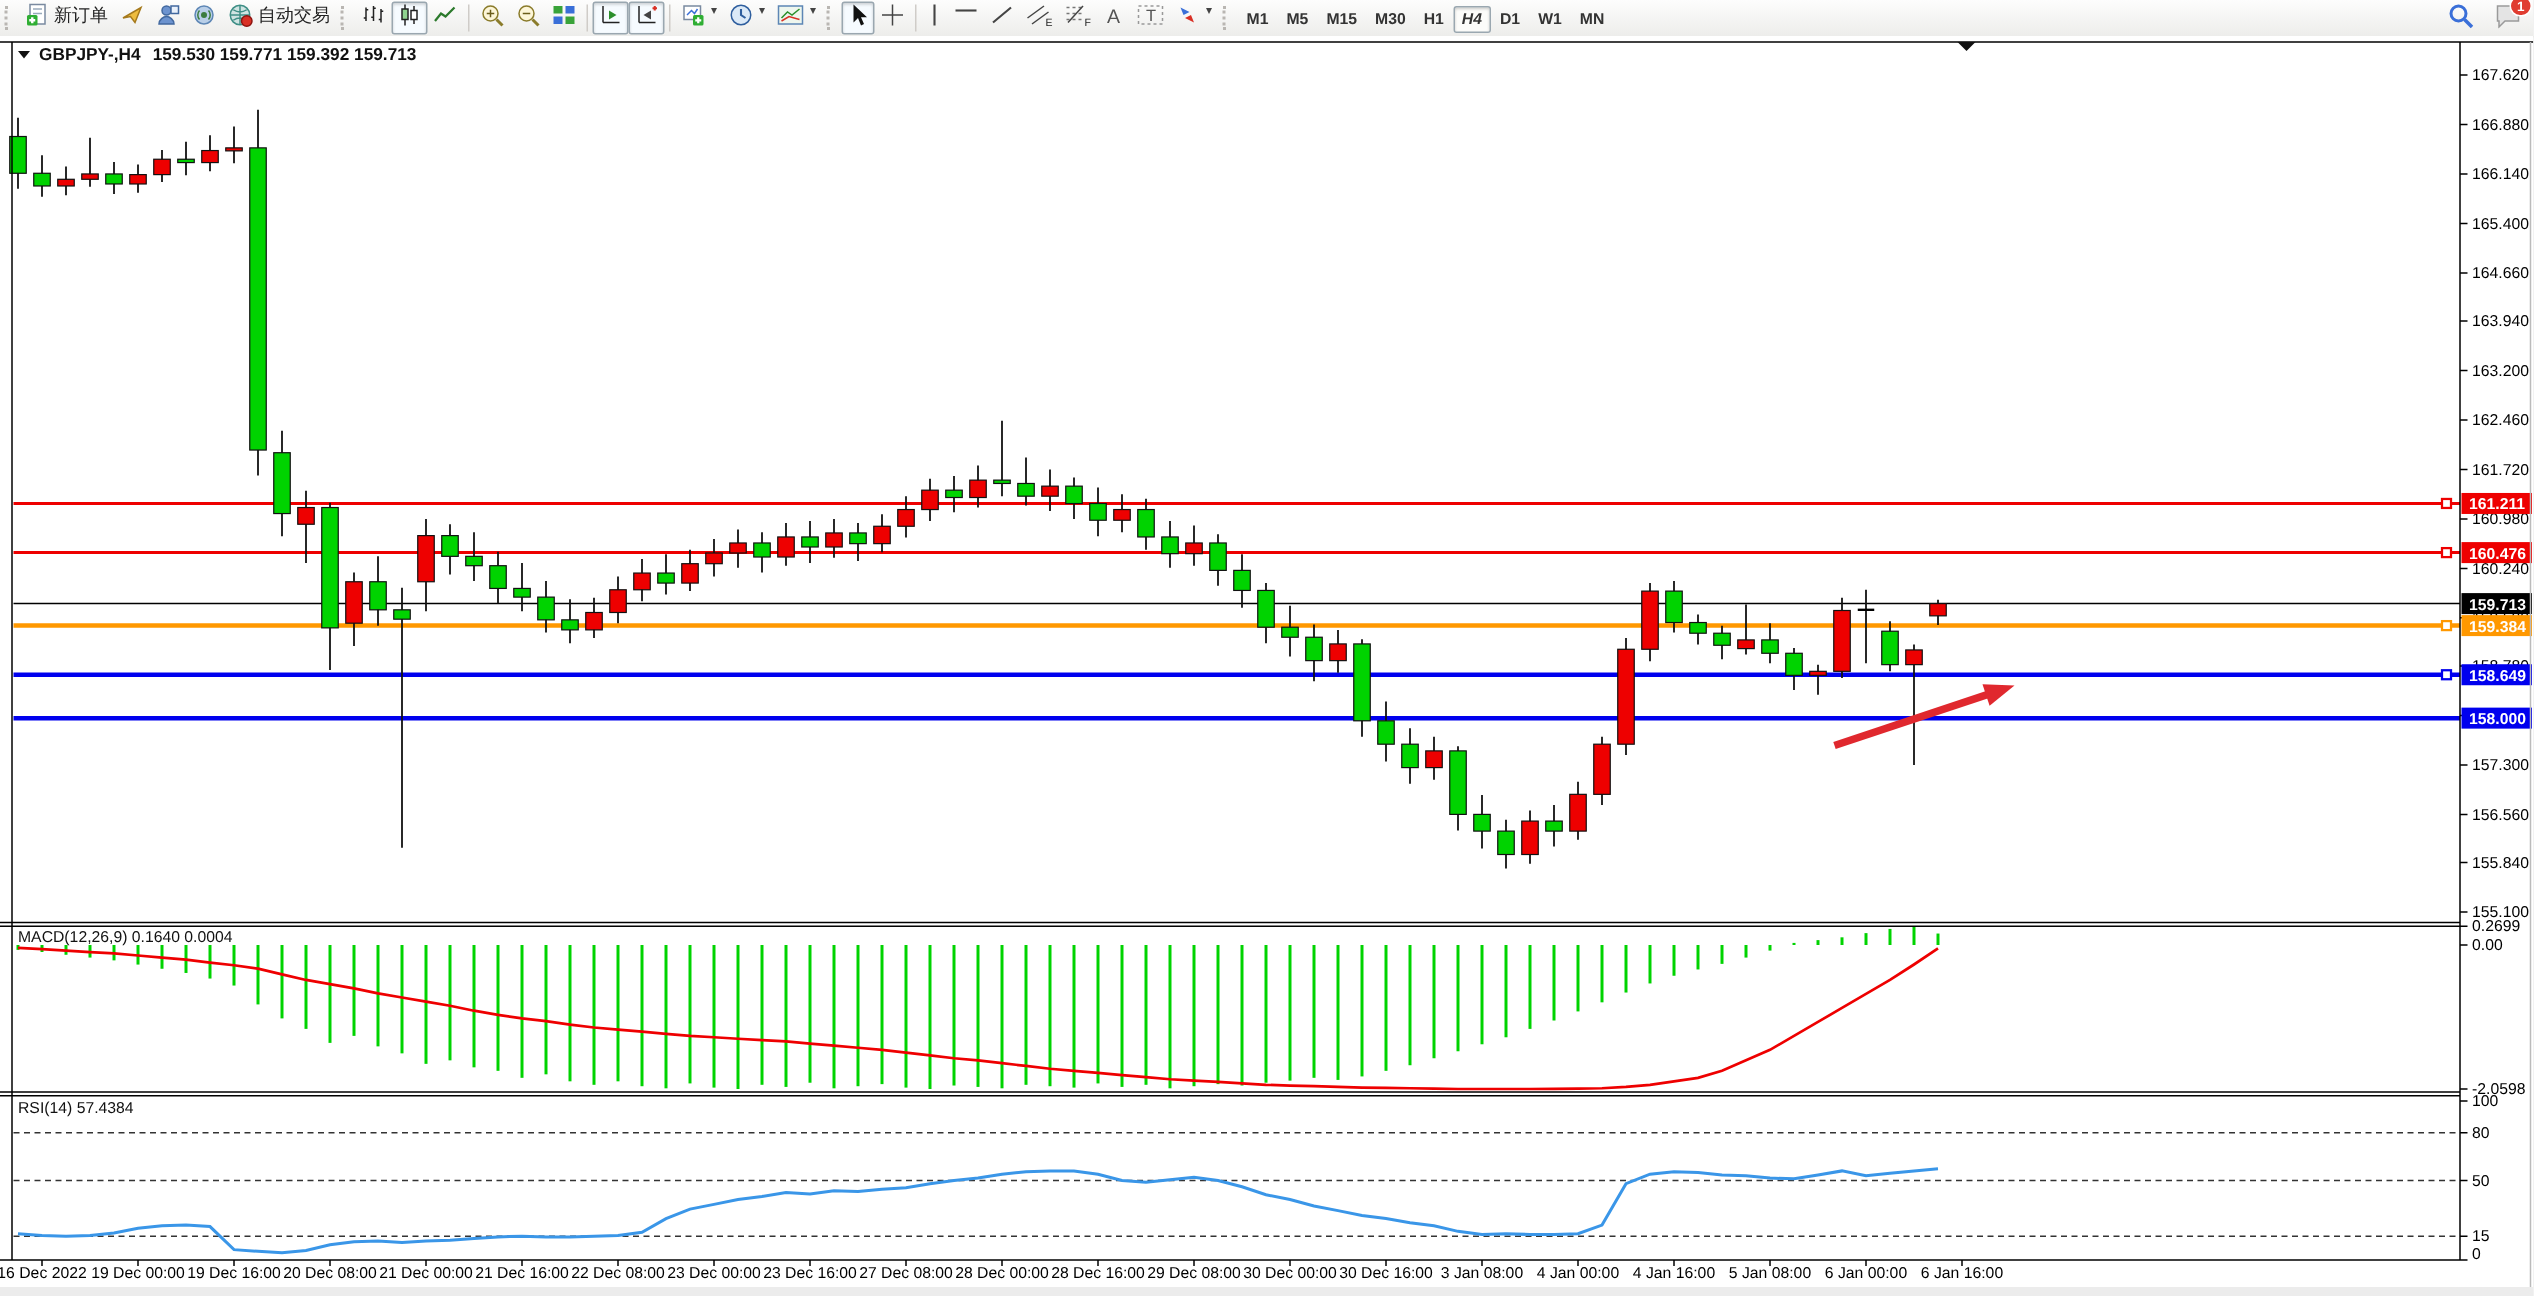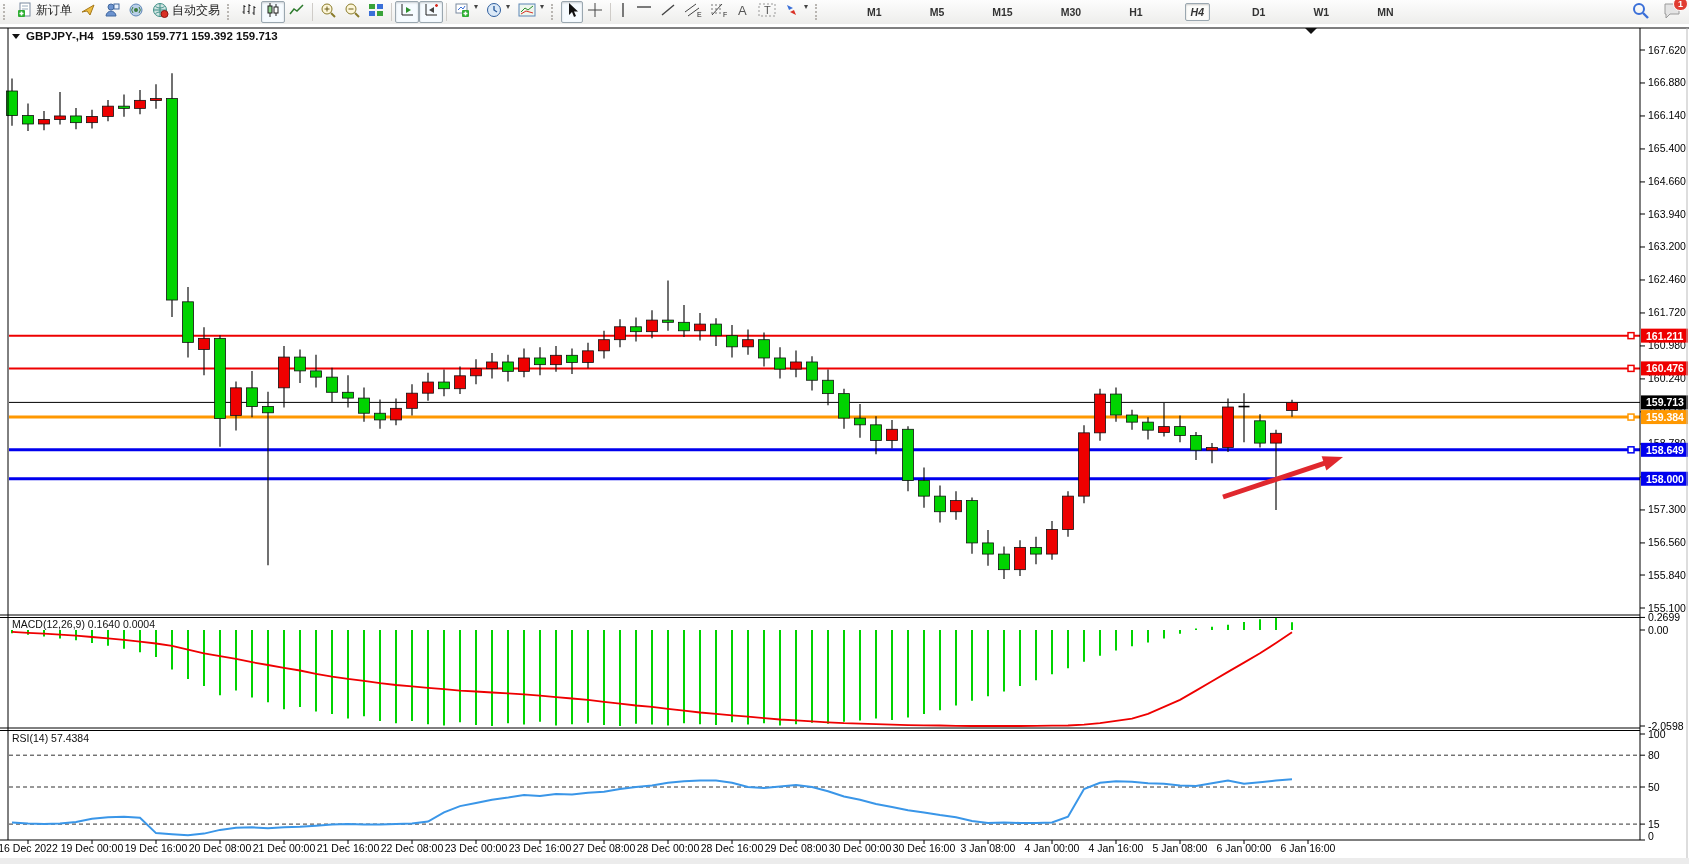--- a/index.html
+++ b/index.html
@@ -7,21 +7,21 @@
   
   #toolbar{position:absolute;left:0;top:0;width:1689px;height:24px;
     background:linear-gradient(#fdfdfd,#ededeb);border-bottom:1px solid #b9b6b2;
     display:flex;align-items:center;font-size:12px;color:#222;white-space:nowrap;}
   .tb-grip{width:5px;height:16px;margin:0 3px;border-left:2px dotted #b9b6b2;}
   .tb-sep{width:1px;height:18px;background:#cfccc8;margin:0 3px;}
   .tb-btn{display:inline-flex;align-items:flex-start;gap:3px;height:20px;padding:0 3px;
     border:1px solid transparent;border-radius:2px;}
   .tb-btn.pressed{border-color:#9aa7b0;background:#f6fbff;box-shadow:inset 0 1px 2px rgba(0,0,0,.18);}
   .tb-btn svg{display:block;}
-  .tf-btn{font-size:10.5px;font-weight:bold;color:#333;padding:2px 5px;border:1px solid transparent;border-radius:2px;margin-left:36px;}
+  .tf-btn{font-size:10.5px;font-weight:bold;color:#333;padding:2px 5px;border:1px solid transparent;border-radius:2px;}
   .tf-btn.active{border-color:#9aa7b0;background:#fcfcfa;box-shadow:inset 0 1px 2px rgba(0,0,0,.2);font-style:italic;}
   .caret{font-size:8px;color:#444;margin-left:1px;}
   #tb-right{margin-left:auto;display:flex;align-items:center;margin-right:8px;}
   #chat-wrap{position:relative;margin-left:10px;}
   #chat-badge{position:absolute;top:-5px;right:-7px;background:#e03c31;color:#fff;
     border-radius:8px;font-size:9px;font-weight:bold;padding:1px 4px;border:1px solid #fff;}
   
   #chart-wrap{position:absolute;left:0;top:24px;width:1689px;height:840px;background:#fff;}
   svg text{font-family:"Liberation Sans",sans-serif;}
 </style>

